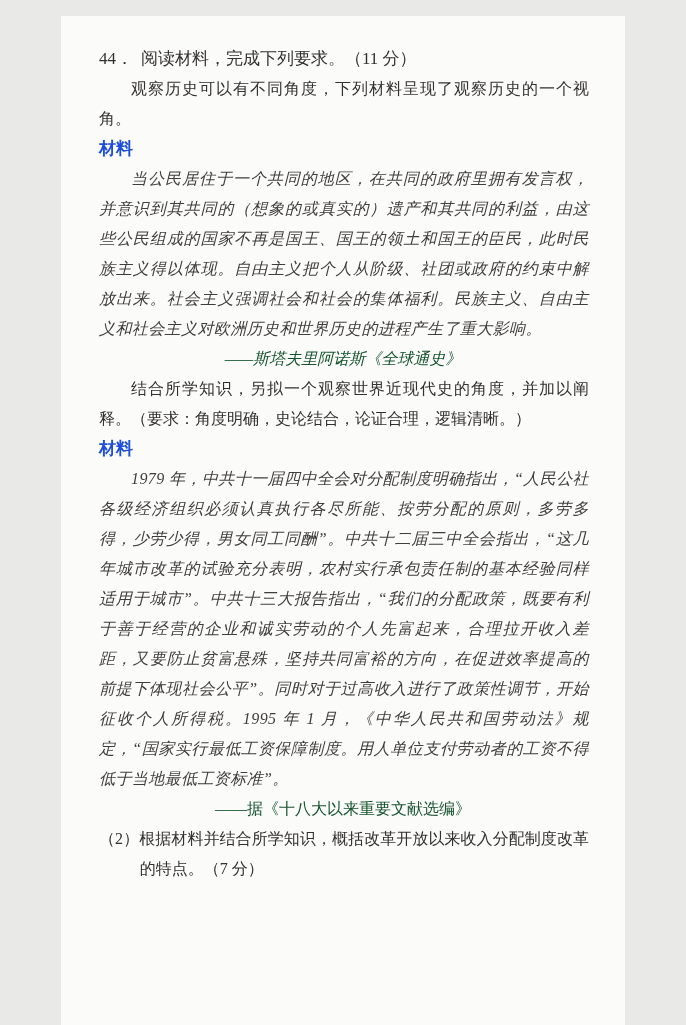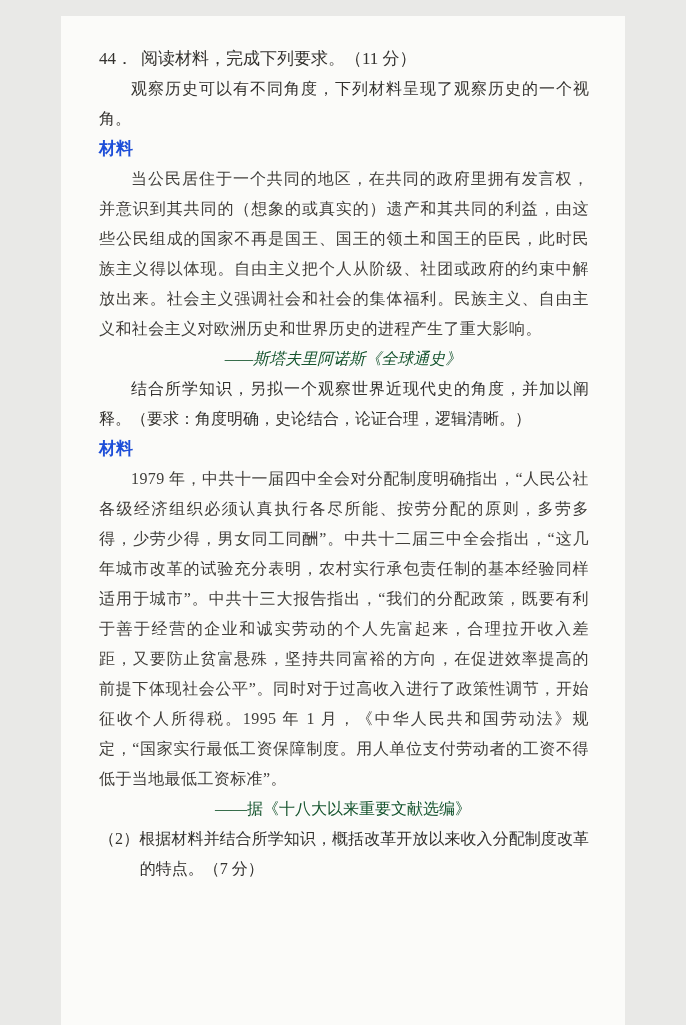--- a/index.html
+++ b/index.html
@@ -33,20 +33,21 @@
   }
   .q-title { font-size: 17px; line-height: 30px; }
   .indent { text-indent: 2em; }
   .material-label {
     font-weight: bold;
     font-size: 17px;
     line-height: 30px;
     color: #1d4ed8;
   }
   .material {
+    font-style: italic;
     color: #403e3a;
     letter-spacing: 0.4px;
   }
   .attribution {
     text-align: center;
     font-style: italic;
     color: #14532d;
     padding-right: 2px;
   }
   .attribution.plain { font-style: normal; }

